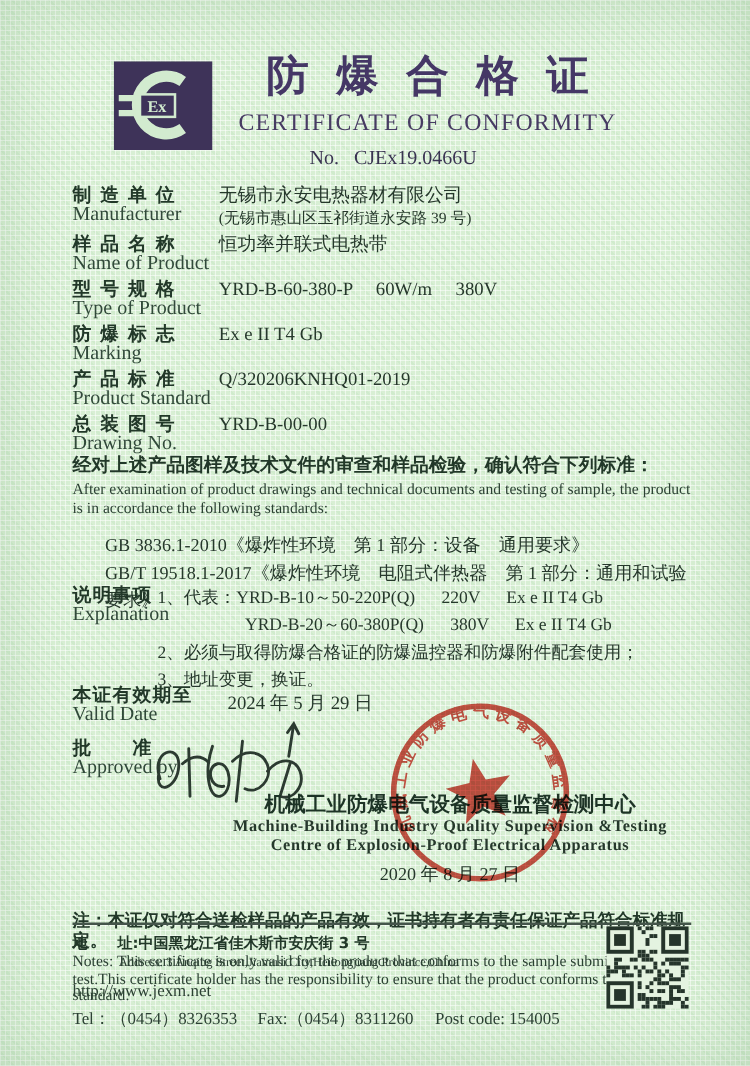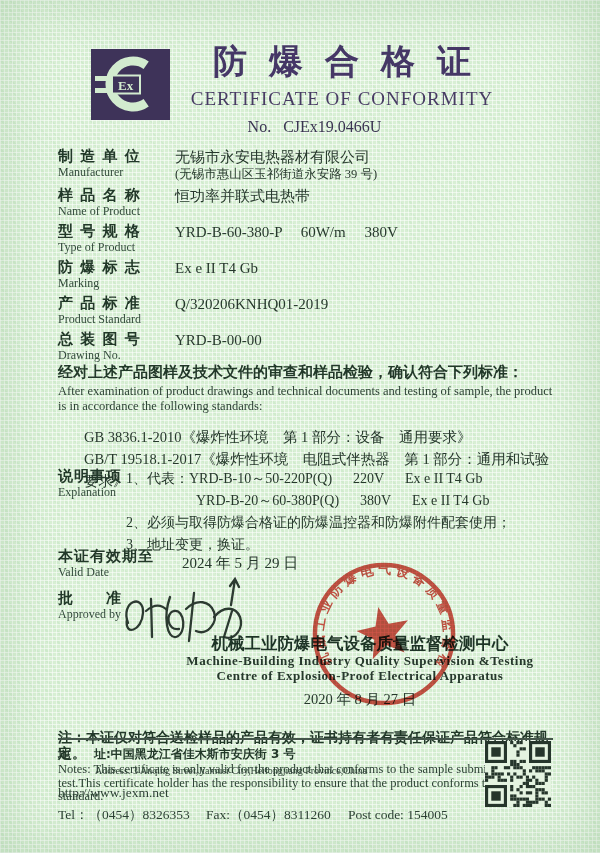--- a/index.html
+++ b/index.html
@@ -23,21 +23,21 @@
   .title-cn{font-family:"DejaVu Sans",sans-serif;font-weight:bold;font-size:34px;line-height:42px;
     letter-spacing:22px;padding-left:22px;color:#453766;}
   .title-en{font-size:19px;line-height:22px;letter-spacing:1px;color:#473b63;margin-top:6px;}
   .cert-no{font-size:16px;color:#3a3452;margin-top:8px;padding-right:55px;}
 
   
   #fields{left:58px;top:148px;width:500px;}
   .frow{display:flex;margin-bottom:5px;}
   .flabel{width:117px;flex:0 0 117px;}
   .lab-cn{font-family:"DejaVu Sans",sans-serif;font-weight:bold;font-size:15px;line-height:17px;letter-spacing:1px;color:#223829;}
-  .lab-en{font-size:12px;line-height:14px;color:#31493a;}
+  .lab-en{font-size:16px;line-height:14px;color:#31493a;}
   .fvalue{font-size:15px;line-height:17px;padding-top:1px;color:#26382c;}
   .fvalue .sub{font-size:12.5px;line-height:16px;}
 
   
   #statement{left:58px;top:362px;width:500px;}
   .st-cn{font-family:"DejaVu Sans",sans-serif;font-weight:bold;font-size:15px;line-height:20px;color:#223829;}
   .st-en{font-size:12.5px;line-height:14.5px;margin-top:2px;}
   .standards{margin-top:13px;padding-left:26px;font-size:14.5px;line-height:22px;color:#26382c;}
 
   

